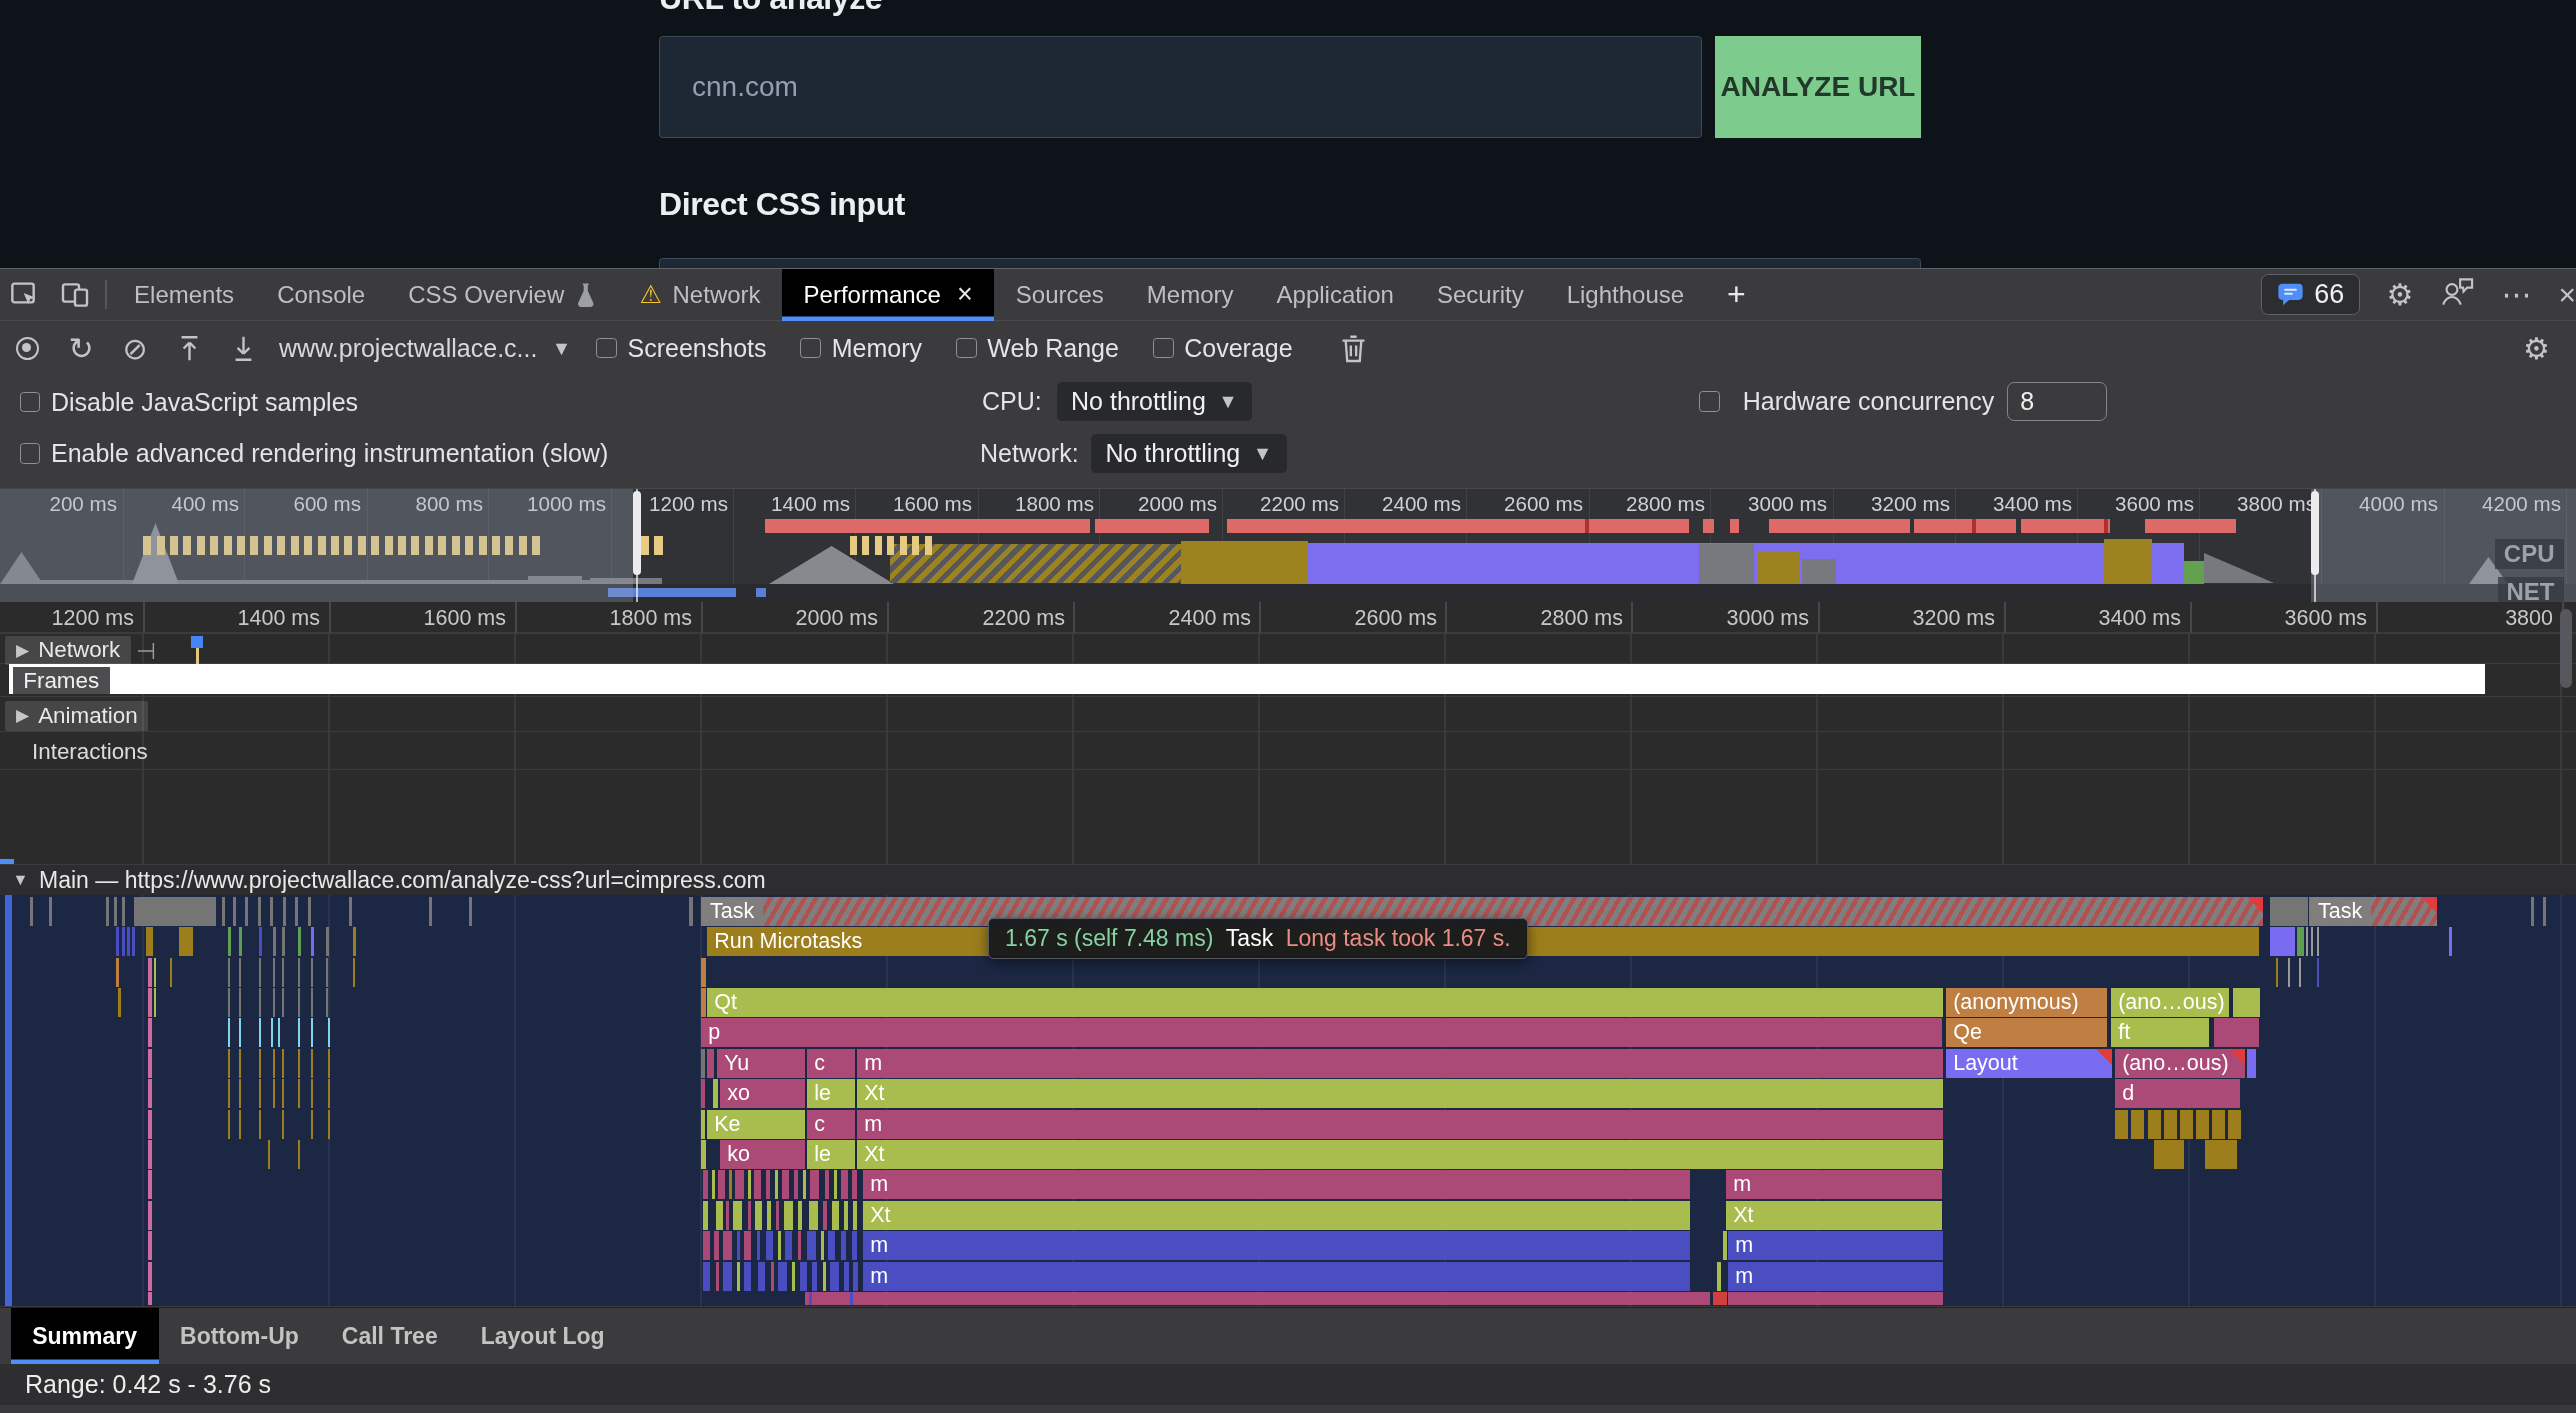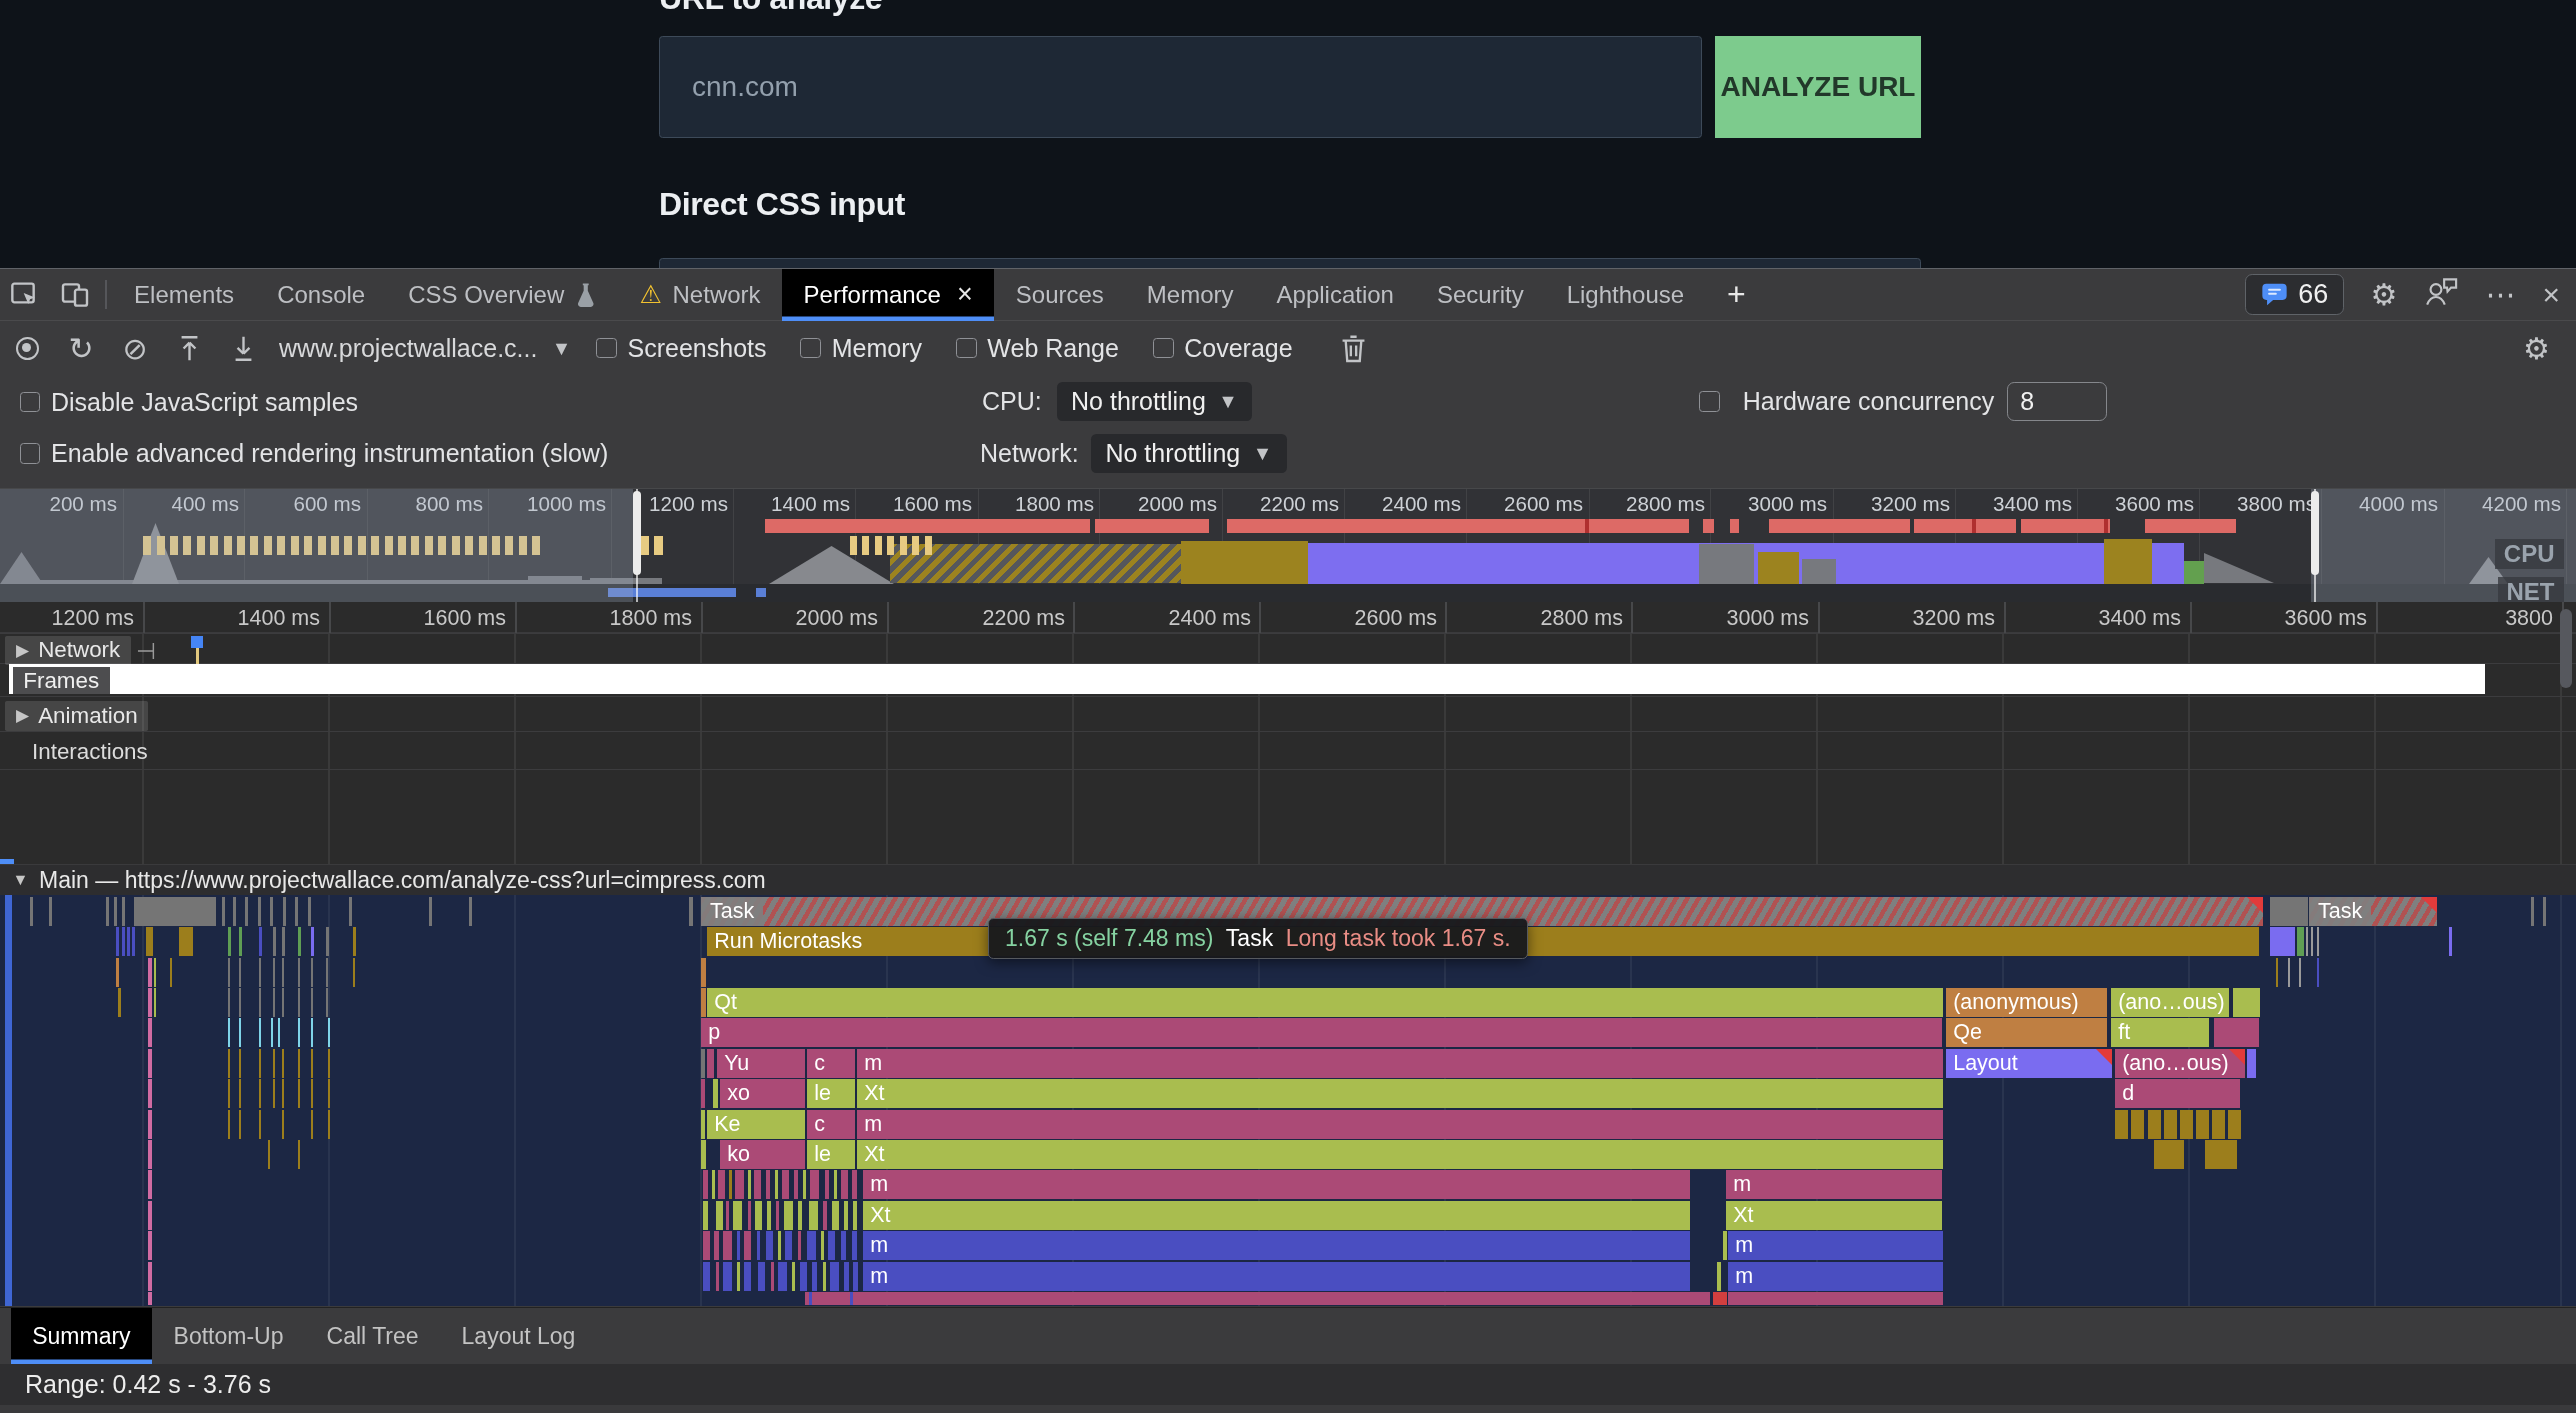--- a/index.html
+++ b/index.html
@@ -27,21 +27,21 @@
   
   #tabbar { position:absolute; left:0; top:0; width:2576px; height:52px; background:#3b3b3d; border-bottom:0.9px solid #4a4a4c; display:flex; align-items:center; }
   .tb-icon { display:flex; align-items:center; justify-content:center; width:50px; height:50px; flex:0 0 auto; }
   .tb-sep { width:1.8px; height:29px; background:#55565a; margin:0 5.4px; flex:0 0 auto; }
   #tabs { display:flex; align-items:stretch; height:52px; flex:0 0 auto; }
   .tab { display:flex; align-items:center; gap:10.7px; padding:0 21.5px; font-size:24px; color:#bdbfc3; position:relative; height:52px; }
   .tab.active { background:#000; color:#fff; box-shadow:inset 0 -4.5px 0 #4e8ef7; }
   .tab .tab-close { color:#e8e8e8; font-size:27px; margin-left:5.4px; }
   .warn-icon { color:#f2c230; font-size:25px; }
   .flask-icon svg { display:block; }
-  #tabbar-right { margin-left:auto; display:flex; align-items:center; gap:27px; padding-right:16px; }
+  #tabbar-right { margin-left:auto; display:flex; align-items:center; gap:27px; }
   #issues-badge { display:flex; align-items:center; gap:10.7px; border:1.8px solid #5f6368; background:#2c2d30; border-radius:7.2px; padding:3.6px 14.3px; }
   #issues-badge .cnt { color:#f0f0f0; font-size:27px; }
   .rt-icon { font-size:30px; color:#c2c4c7; line-height:1; }
 
   
   #perfbar { position:absolute; left:0; top:52px; width:2576px; height:55px; background:#3b3b3d; border-bottom:0.9px solid #4a4a4c; display:flex; align-items:center; }
   .pb-icon { display:flex; align-items:center; justify-content:center; width:54px; height:50px; color:#c2c4c7; font-size:30px; flex:0 0 auto; }
   #record-icon i { display:block; width:23px; height:23px; border:2.7px solid #c2c4c7; border-radius:50%; position:relative; }
   #record-icon i::after { content:""; position:absolute; left:4.5px; top:4.5px; width:9px; height:9px; border-radius:50%; background:#c2c4c7; }
   #pb-url { display:flex; align-items:center; gap:14.3px; margin-left:9px; font-size:25px; color:#d8d9db; }
@@ -110,21 +110,21 @@
   .seg.stripe span { background:rgba(128,128,128,0.9); padding:0 9px; color:#fff; }
   .corner { position:absolute; right:0; top:0; width:0; height:0; border-top:16px solid #e23b3b; border-left:16px solid transparent; }
   #tooltip { position:absolute; left:988px; top:23px; height:41px; display:flex; align-items:center; gap:12.5px;
              background:rgba(24,25,28,0.96); border:1.8px solid #56595e; border-radius:5.4px; padding:0 16px;
              font-size:23px; z-index:60; box-shadow:0 3.6px 12.5px rgba(0,0,0,0.5); }
   .tt-dur { color:#86d3a2; } .tt-name { color:#ffffff; } .tt-warn { color:#e98d85; }
 
   #scroll-thumb { position:absolute; left:2560px; top:340px; width:11.6px; height:79px; border-radius:6.3px; background:#56585e; }
 
   
-  #bottombar { position:absolute; left:0; top:1038px; width:2576px; height:57px; background:#3b3b3d; border-top:0.9px solid #222; display:flex; align-items:stretch; padding-left:10.7px; }
+  #bottombar { position:absolute; left:0; top:1038px; width:2576px; height:57px; background:#3b3b3d; border-top:0.9px solid #222; display:flex; align-items:stretch; padding-left:10.7px;font-weight:bold; }
   .tab2 { display:flex; align-items:center; padding:0 21.5px; font-size:23px; color:#c3c3c3; }
   .tab2.active { background:#000; color:#fff; box-shadow:inset 0 -4.5px 0 #4e8ef7; }
   #rangebar { position:absolute; left:0; top:1095px; width:2576px; height:50px; background:#2e2e30; border-bottom:9px solid #3a3a3c; display:flex; align-items:center; padding-left:25px; font-size:25px; color:#ededed; }
 </style>
 </head>
 <body>
 
 <div id="screen">
 
   <section id="webpage">

